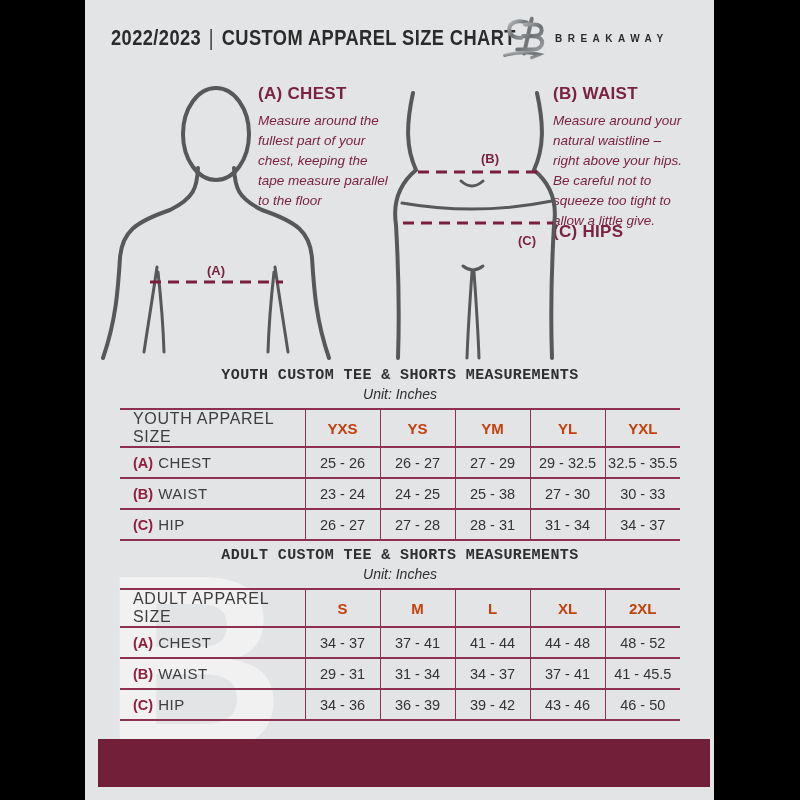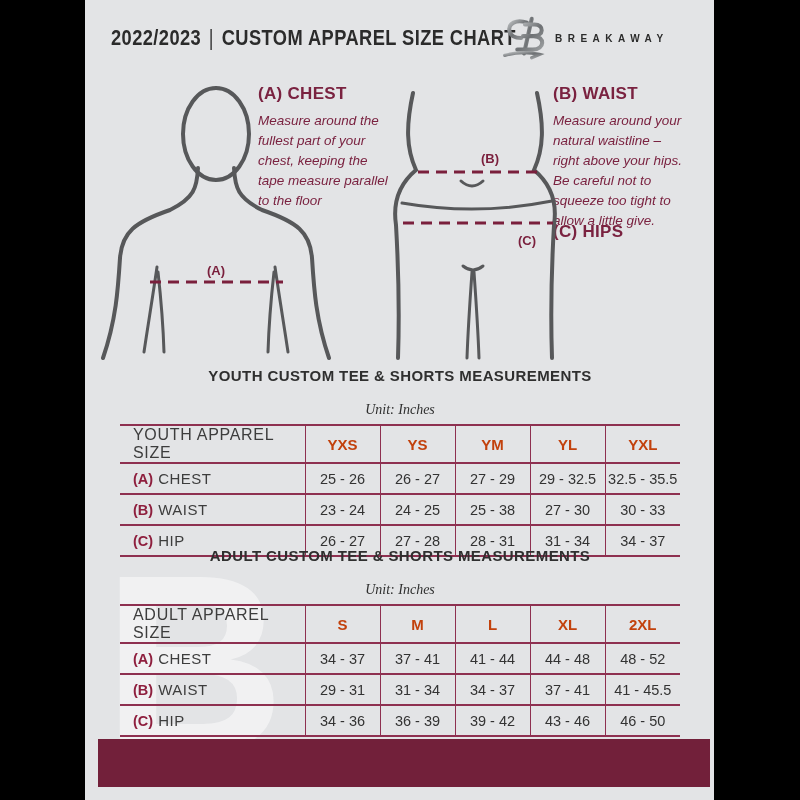--- a/index.html
+++ b/index.html
@@ -51,22 +51,22 @@
   
   .watermark{
     position:absolute;left:18px;top:538px;
     font-size:252px;font-weight:700;line-height:1;
     color:#ffffff;opacity:.5;z-index:0;user-select:none;
   }
   
   .table-block{position:absolute;left:35px;width:560px;text-align:center;z-index:1;}
   .tb-youth{top:367px;}
   .tb-adult{top:547px;}
-  .tbl-title{font-size:15px;font-weight:700;color:#2f2f2f;letter-spacing:.4px;}
-  .tbl-unit{font-size:14px;font-style:italic;color:#2f2f2f;margin-top:18px;margin-bottom:6px;font-family:Liberation Serif, serif;}
+  .tbl-title{font-size:15px;font-weight:700;color:#2f2f2f;letter-spacing:.4px;font-family:Liberation Mono, monospace;}
+  .tbl-unit{font-size:14px;font-style:italic;color:#2f2f2f;margin-top:2px;margin-bottom:6px;}
   table.size-table{
     border-collapse:collapse;table-layout:fixed;width:560px;
     font-size:14.5px;color:#333;
   }
   table.size-table col.c0{width:185px;}
   table.size-table col.cn{width:75px;}
   table.size-table thead tr{border-top:2px solid #8e3050;border-bottom:2px solid #8e3050;}
   table.size-table tbody tr{border-bottom:2px solid #8e3050;}
   table.size-table th,table.size-table td{
     padding:0;height:29px;vertical-align:middle;text-align:center;font-weight:400;

